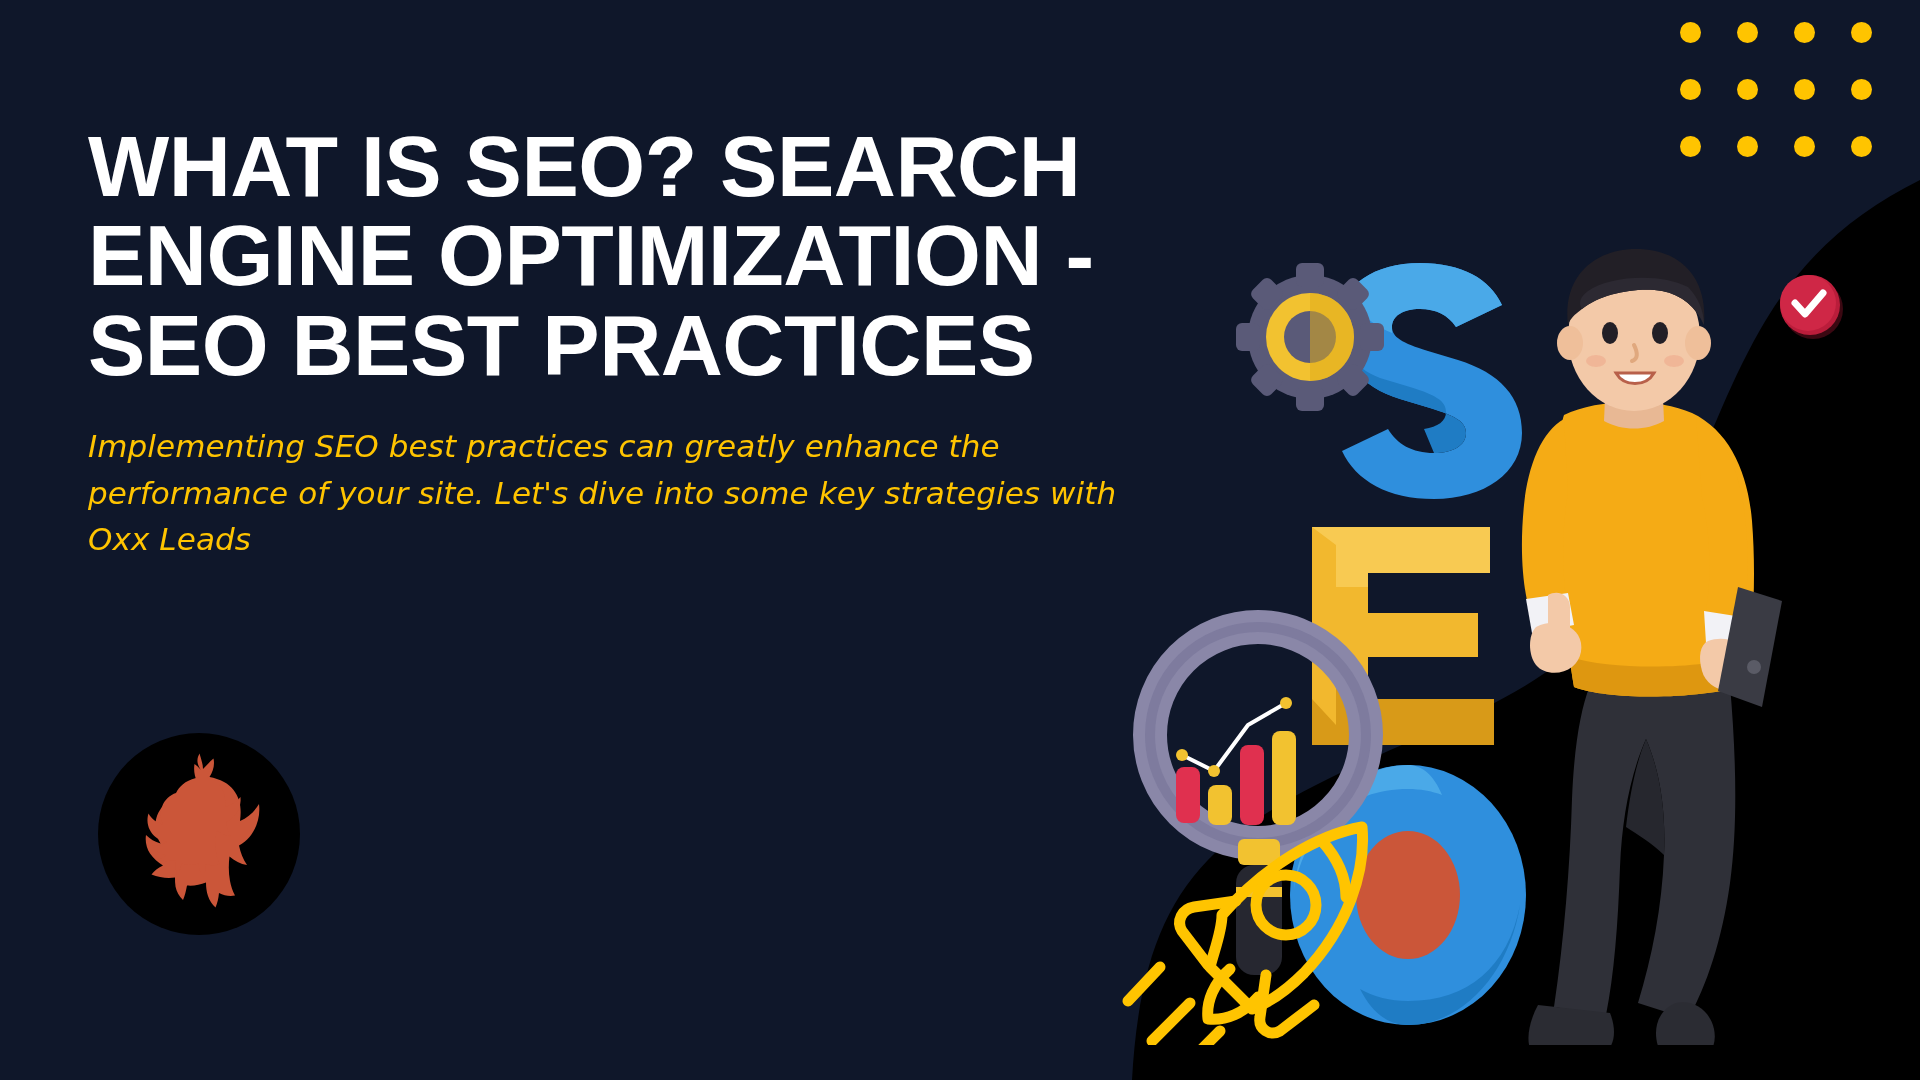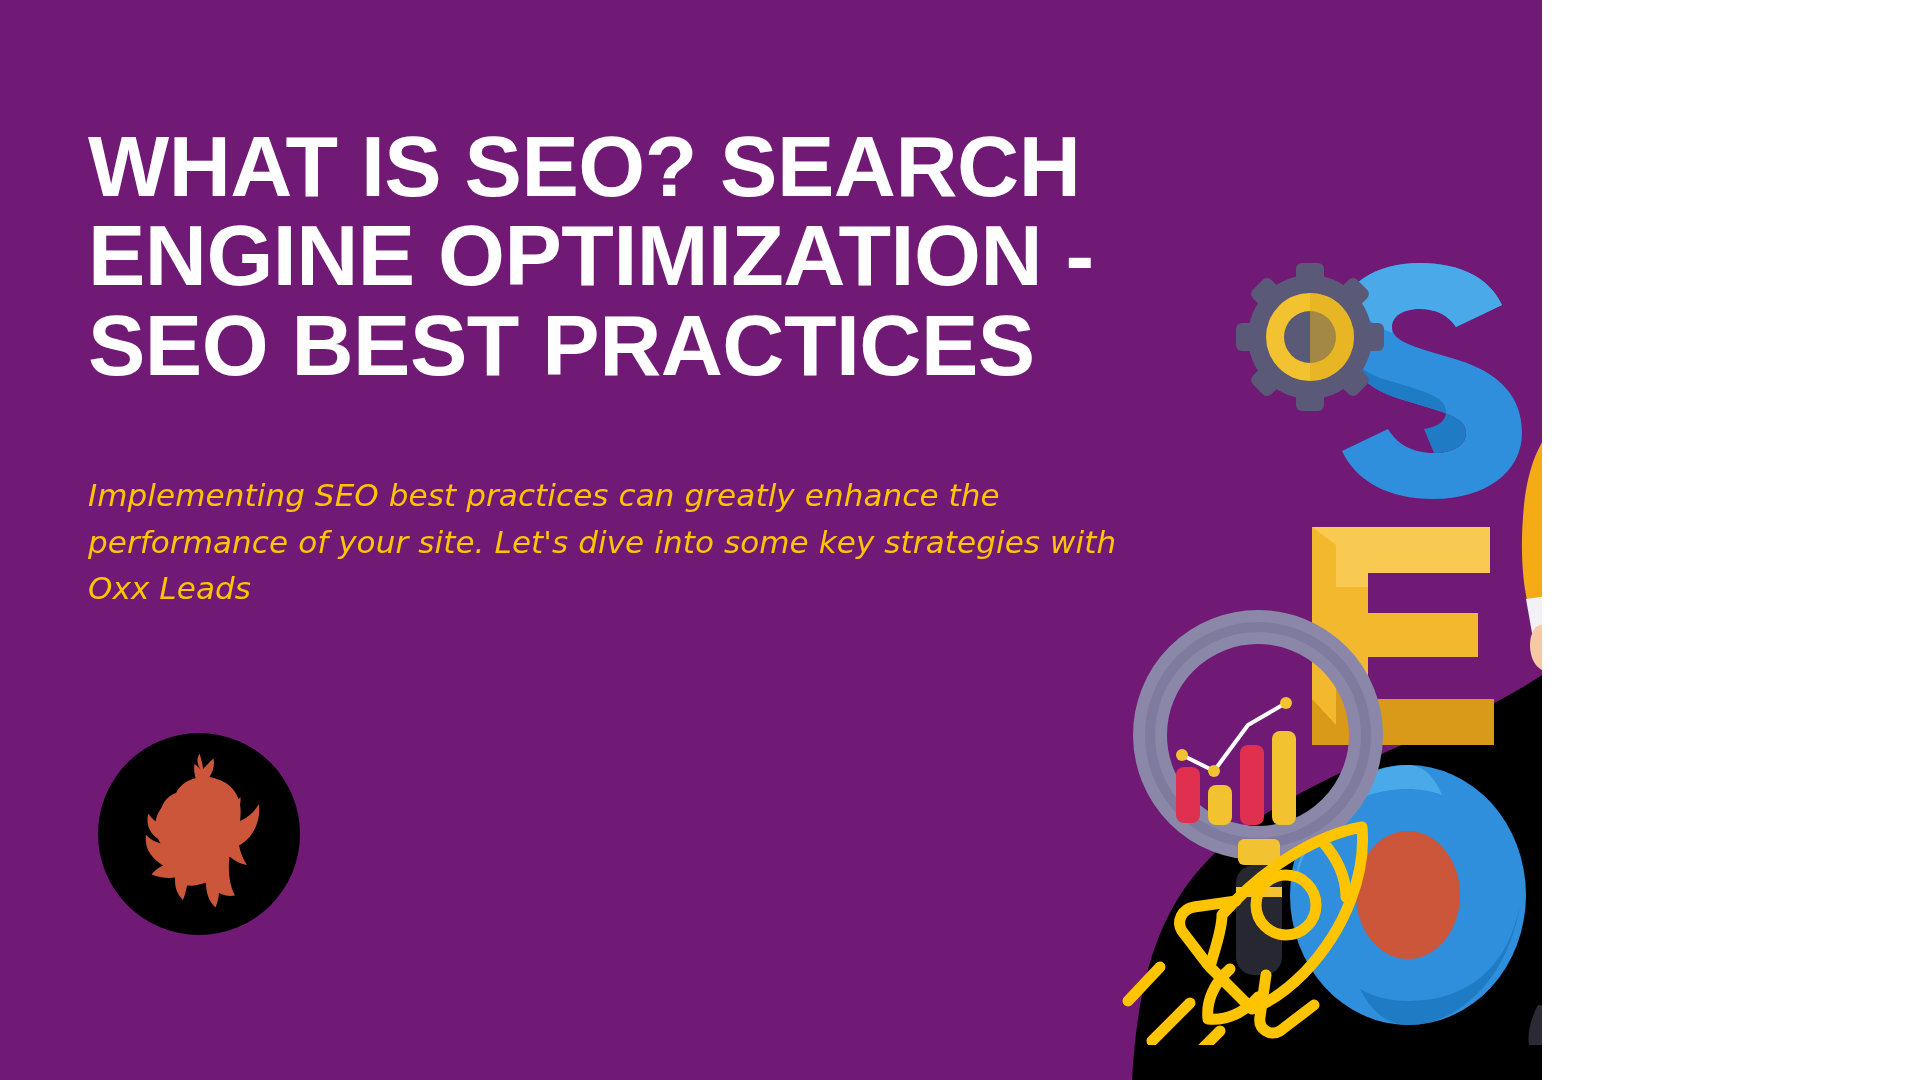--- a/index.html
+++ b/index.html
@@ -2,24 +2,24 @@
 <html><head>
 <meta charset="utf-8">
 <style>
   html, body {
     margin: 0;
     padding: 0;
     background: #ffffff;
   }
   #banner {
     position: relative;
-    width: 1542px;
+    width: 1920px;
     height: 1080px;
     overflow: hidden;
-    background: #701a75;
+    background: #0f172a;
     font-family: "Liberation Sans", sans-serif;
     text-decoration: underline;
   }
 
   
   .dot-grid {
     position: absolute;
     top: 22px;
     left: 1680px;
     width: 240px;
@@ -57,21 +57,21 @@
     line-height: 1.04;
     letter-spacing: -0.5px;
     text-transform: uppercase;
     white-space: pre-line;
   }
 
   
   .subtitle {
     position: absolute;
     left: 88px;
-    top: 472px;
+    top: 423px;
     width: 1075px;
     margin: 0;
     color: #ffc400;
     font-family: "DejaVu Sans", sans-serif;
     font-style: italic;
     font-size: 31px;
     line-height: 1.50;
     letter-spacing: 0.1px;
   }
 

